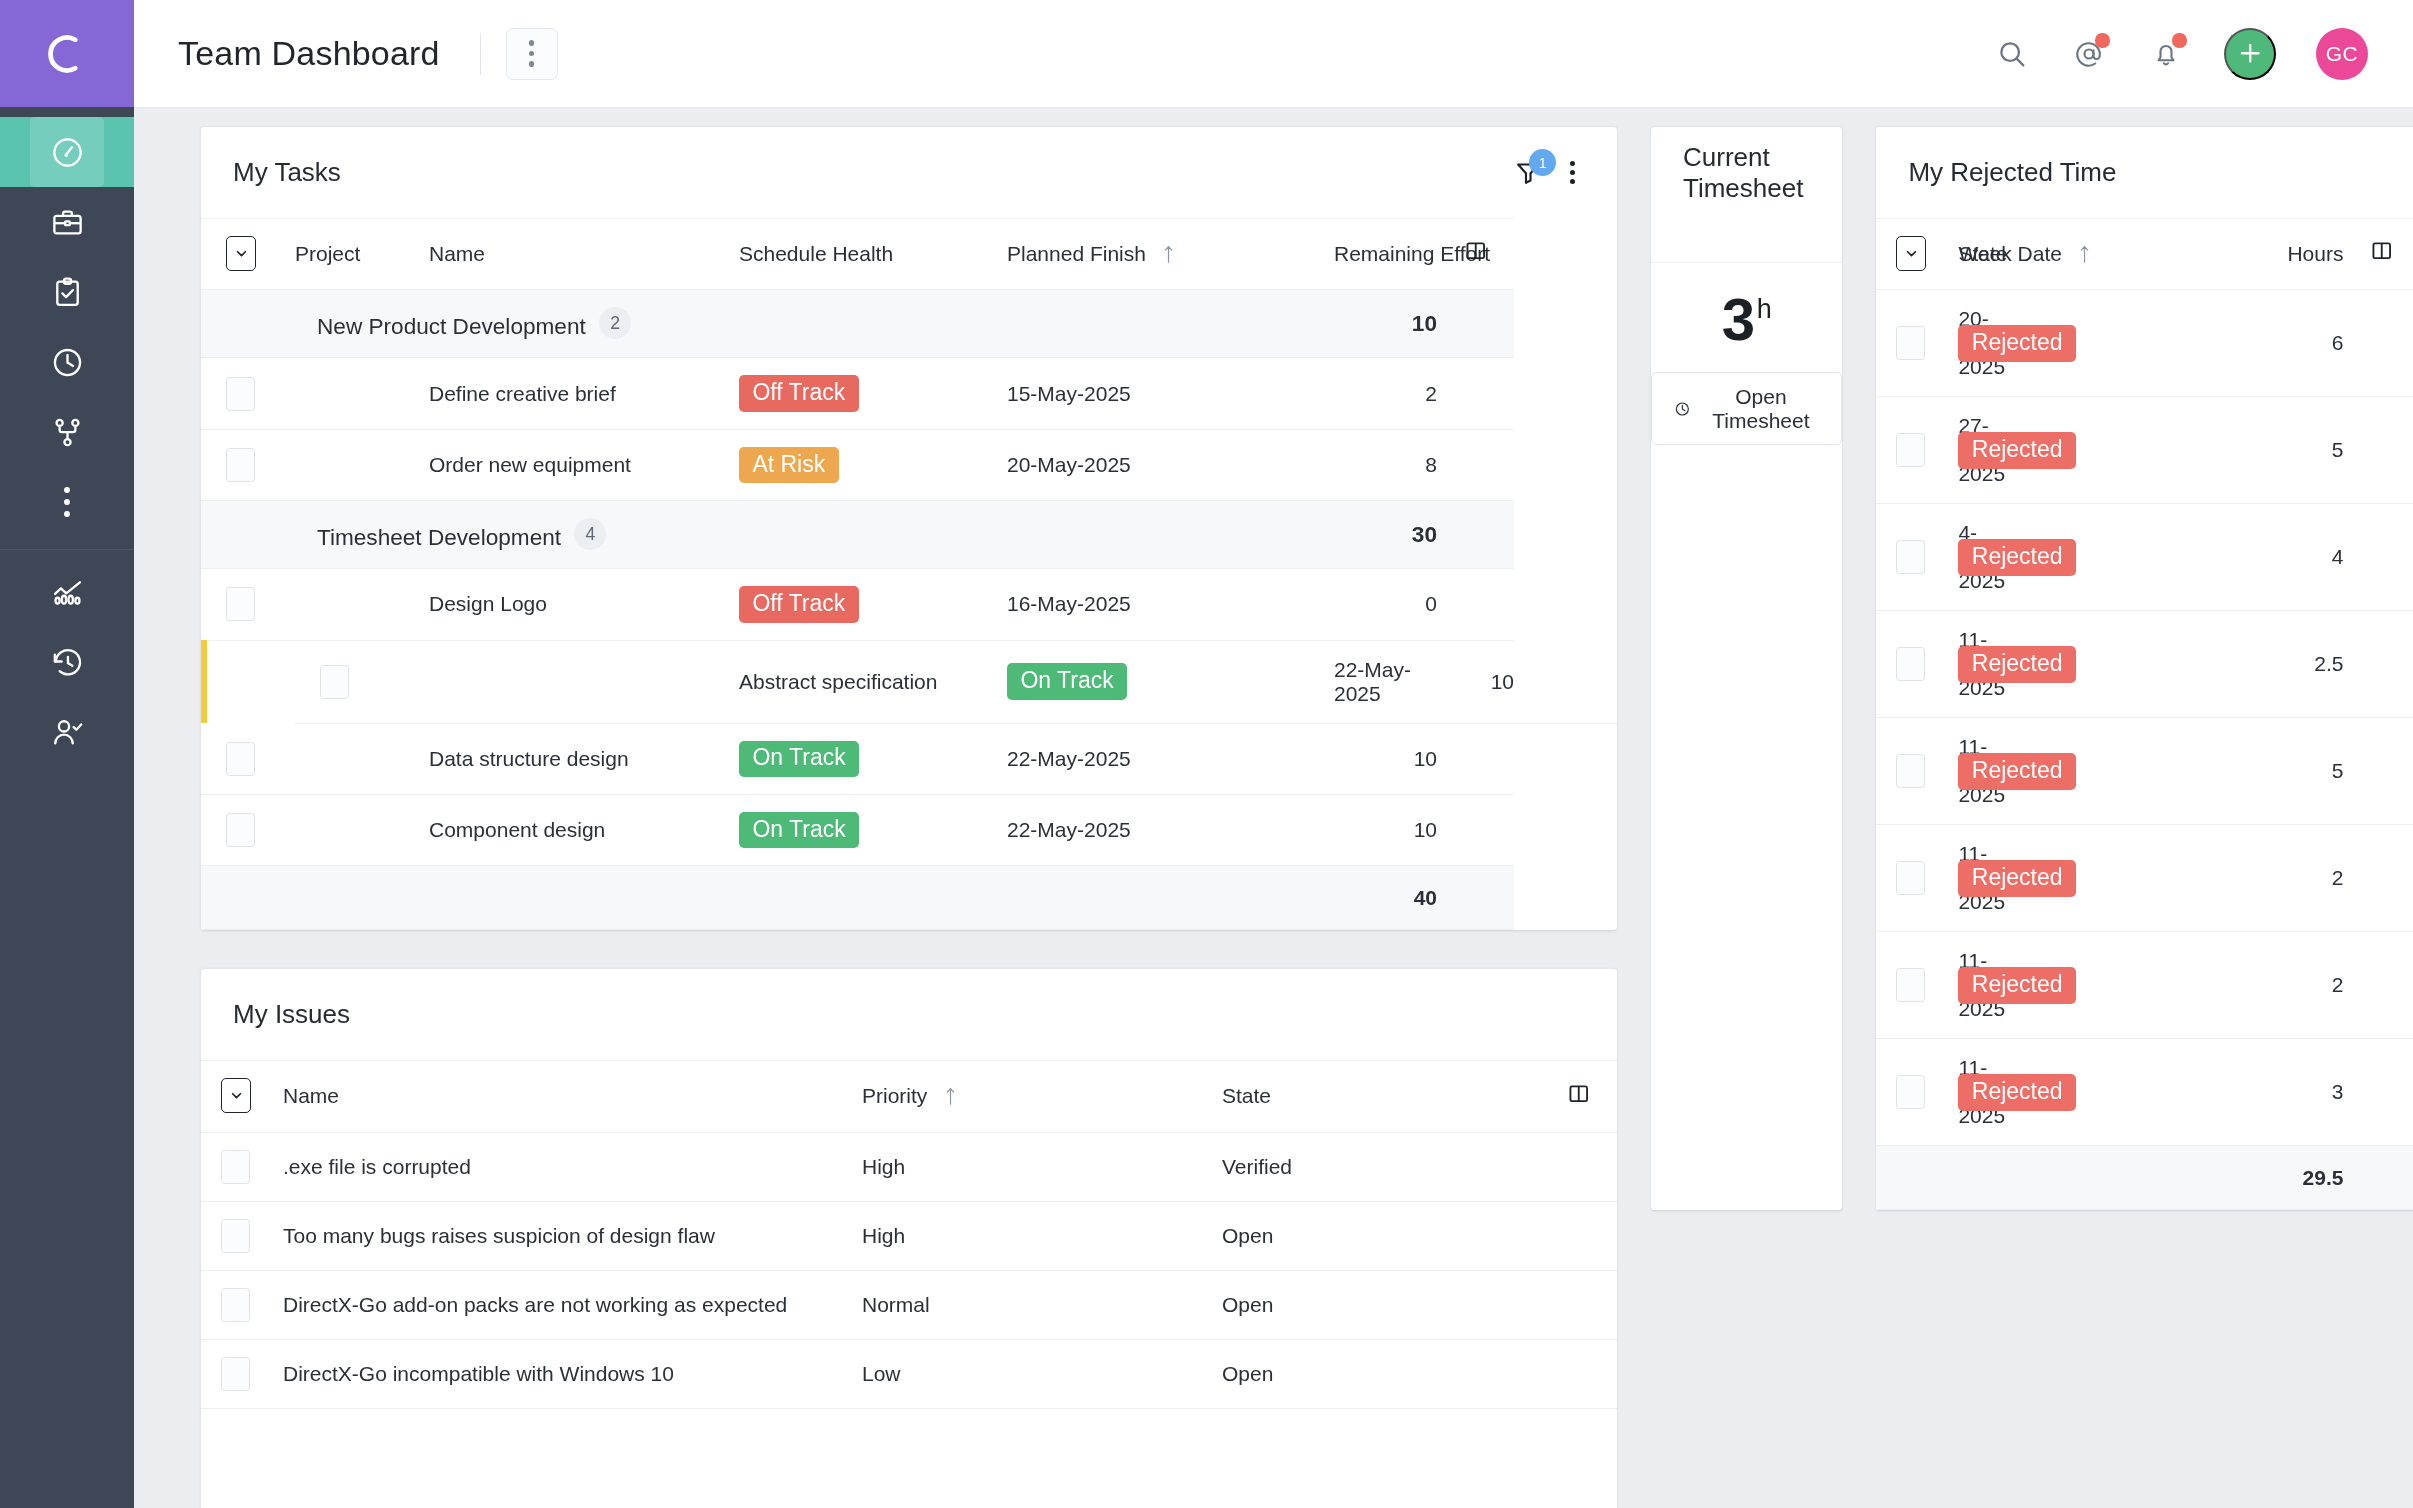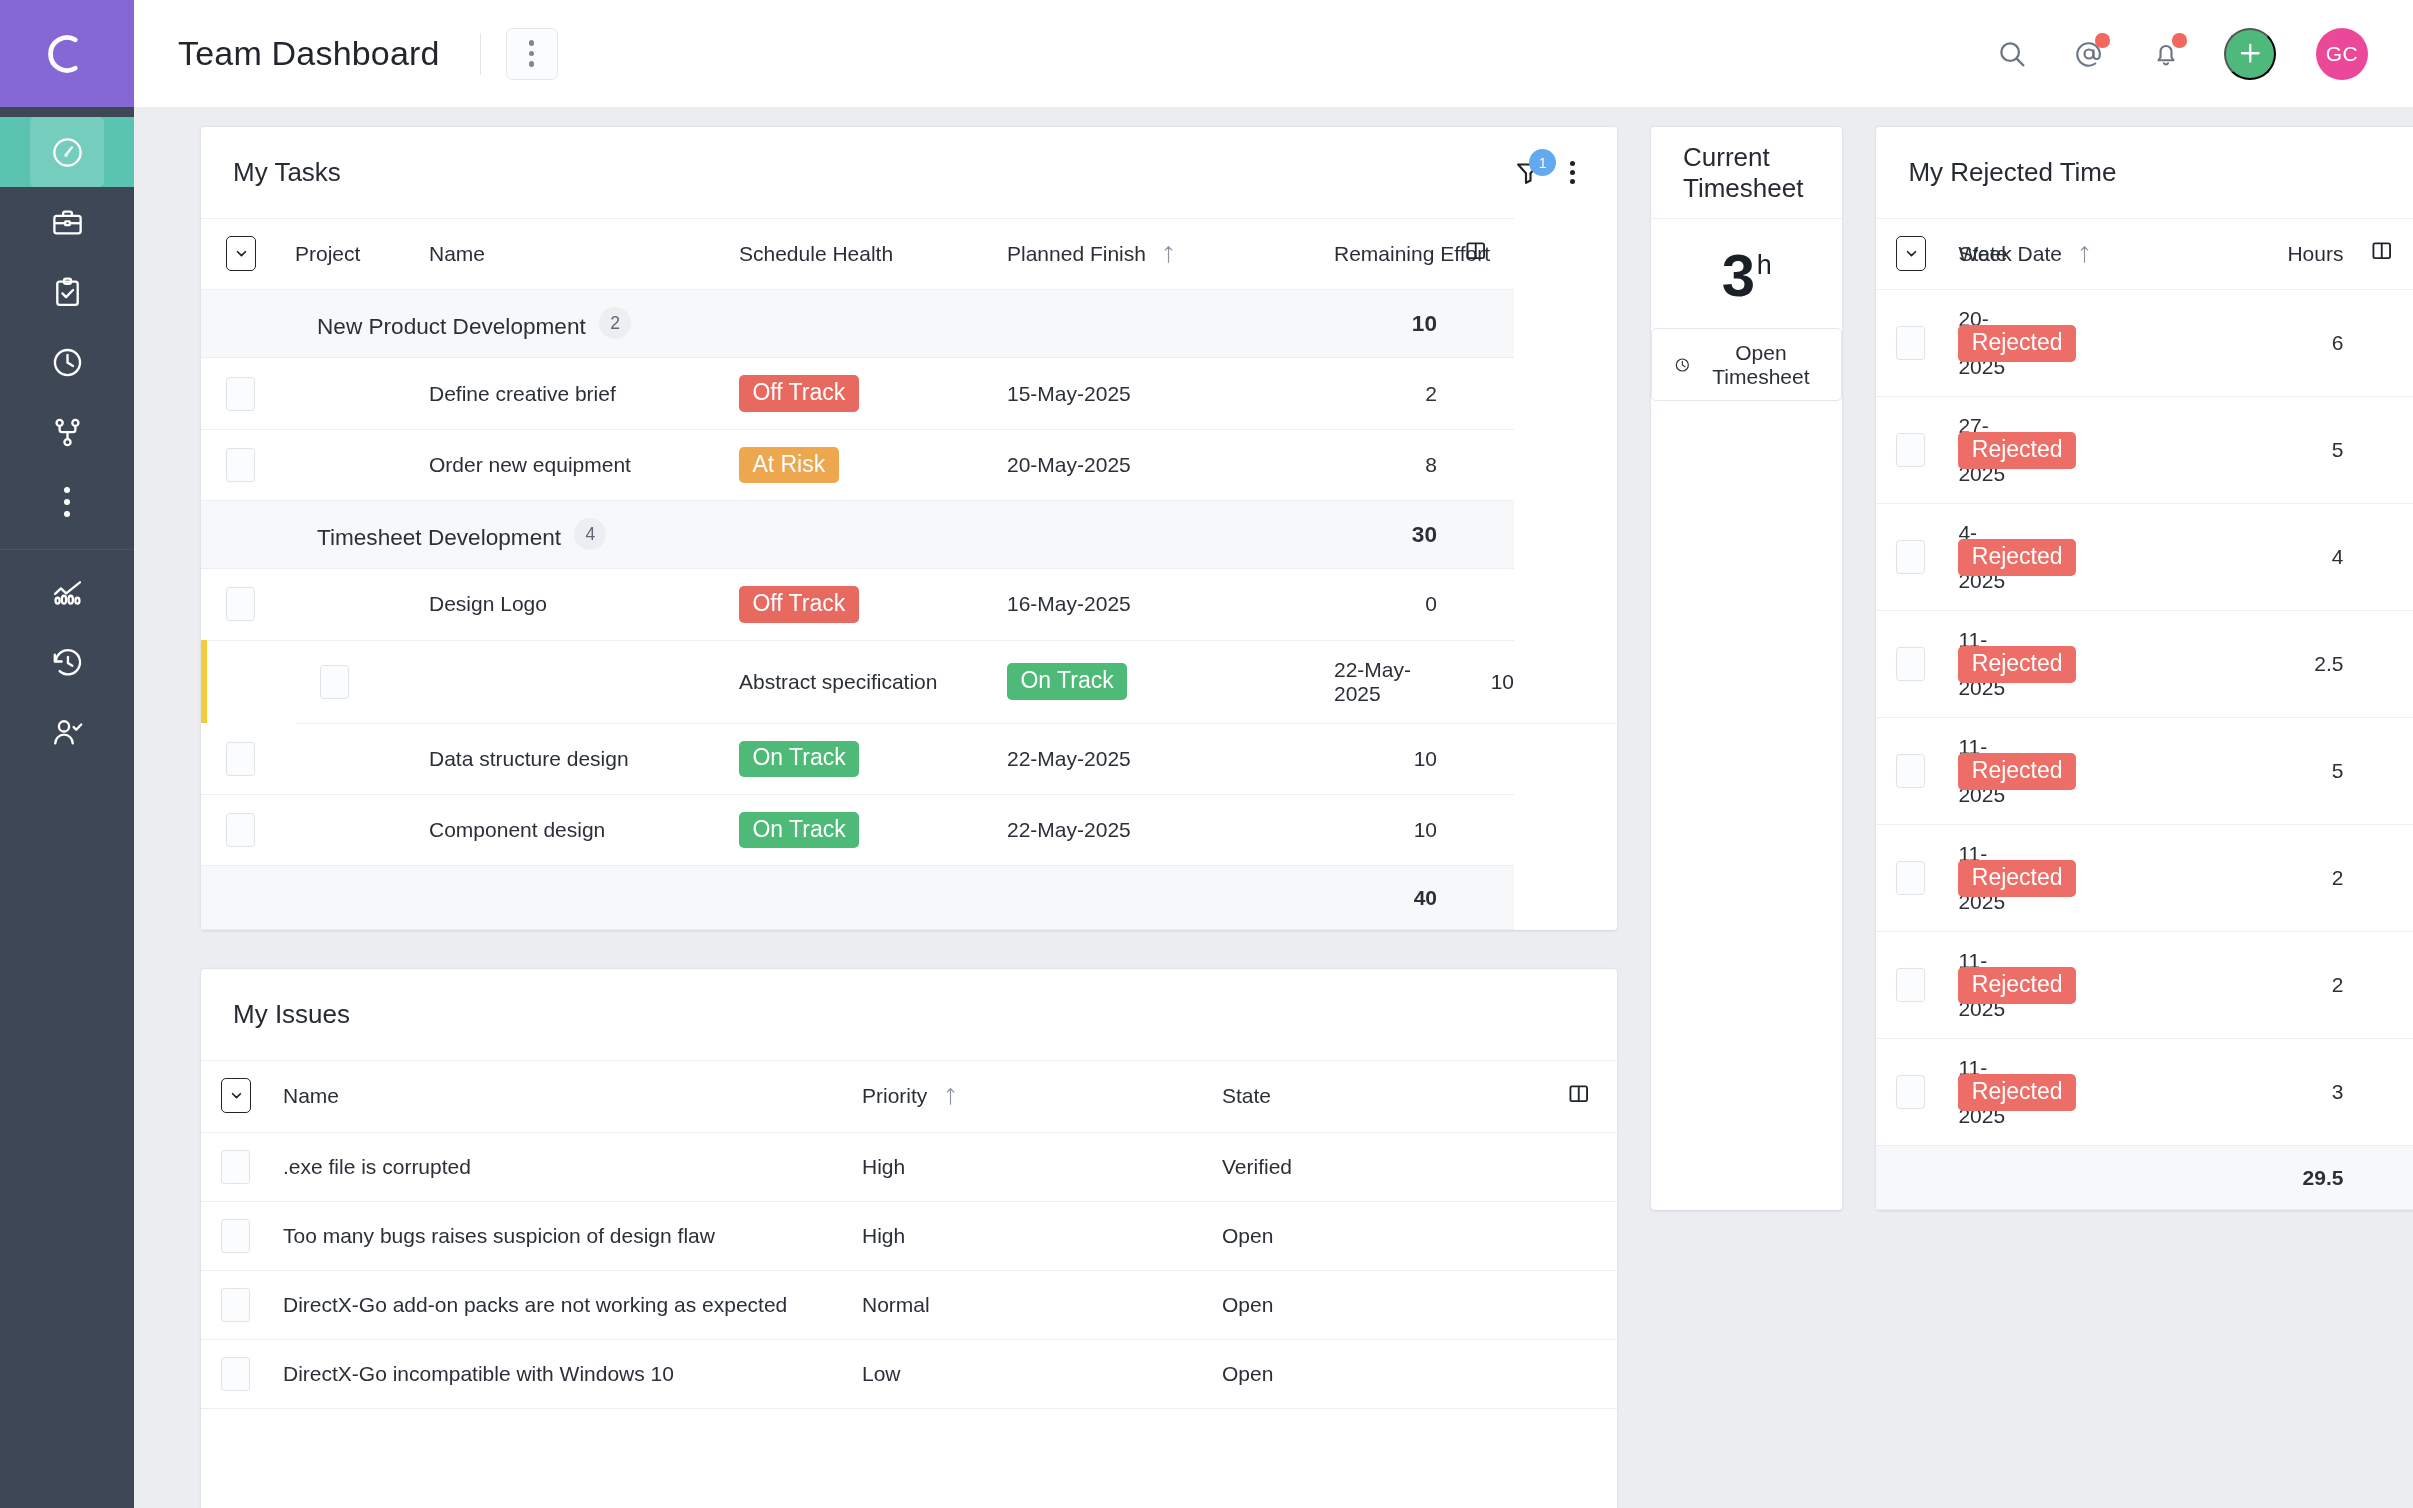--- a/index.html
+++ b/index.html
@@ -138,21 +138,21 @@
   .row-marker { position: relative; }
   .row-marker::before {
     content: ""; position: absolute; left: 0; top: 0; bottom: 0;
     width: 5.9px; background: #f5cb3e;
   }
 
   
   .ts-body {
     border-top: 0.8px solid #edeff2;
     height: 210px; display: flex; flex-direction: column;
-    align-items: center; justify-content: center; gap: 22px;
+    align-items: center; justify-content: center; gap: 22px; margin-top: 44px;
   }
   .ts-hours { font-size: 60px; color: #1b2026; font-weight: 700; line-height: 1; }
   .ts-hours sup { font-size: 27px; font-weight: 400; vertical-align: 22px; margin-left: 1.7px; }
   .ts-btn {
     border: 0.8px solid #e3e6ea; border-radius: 5px; background: #fff;
     padding: 11.7px 22px; font-size: 21px; color: #2b3038;
     display: inline-flex; align-items: center; gap: 11.7px;
   }
   .issues-pad { height: 142px; }
 </style>

